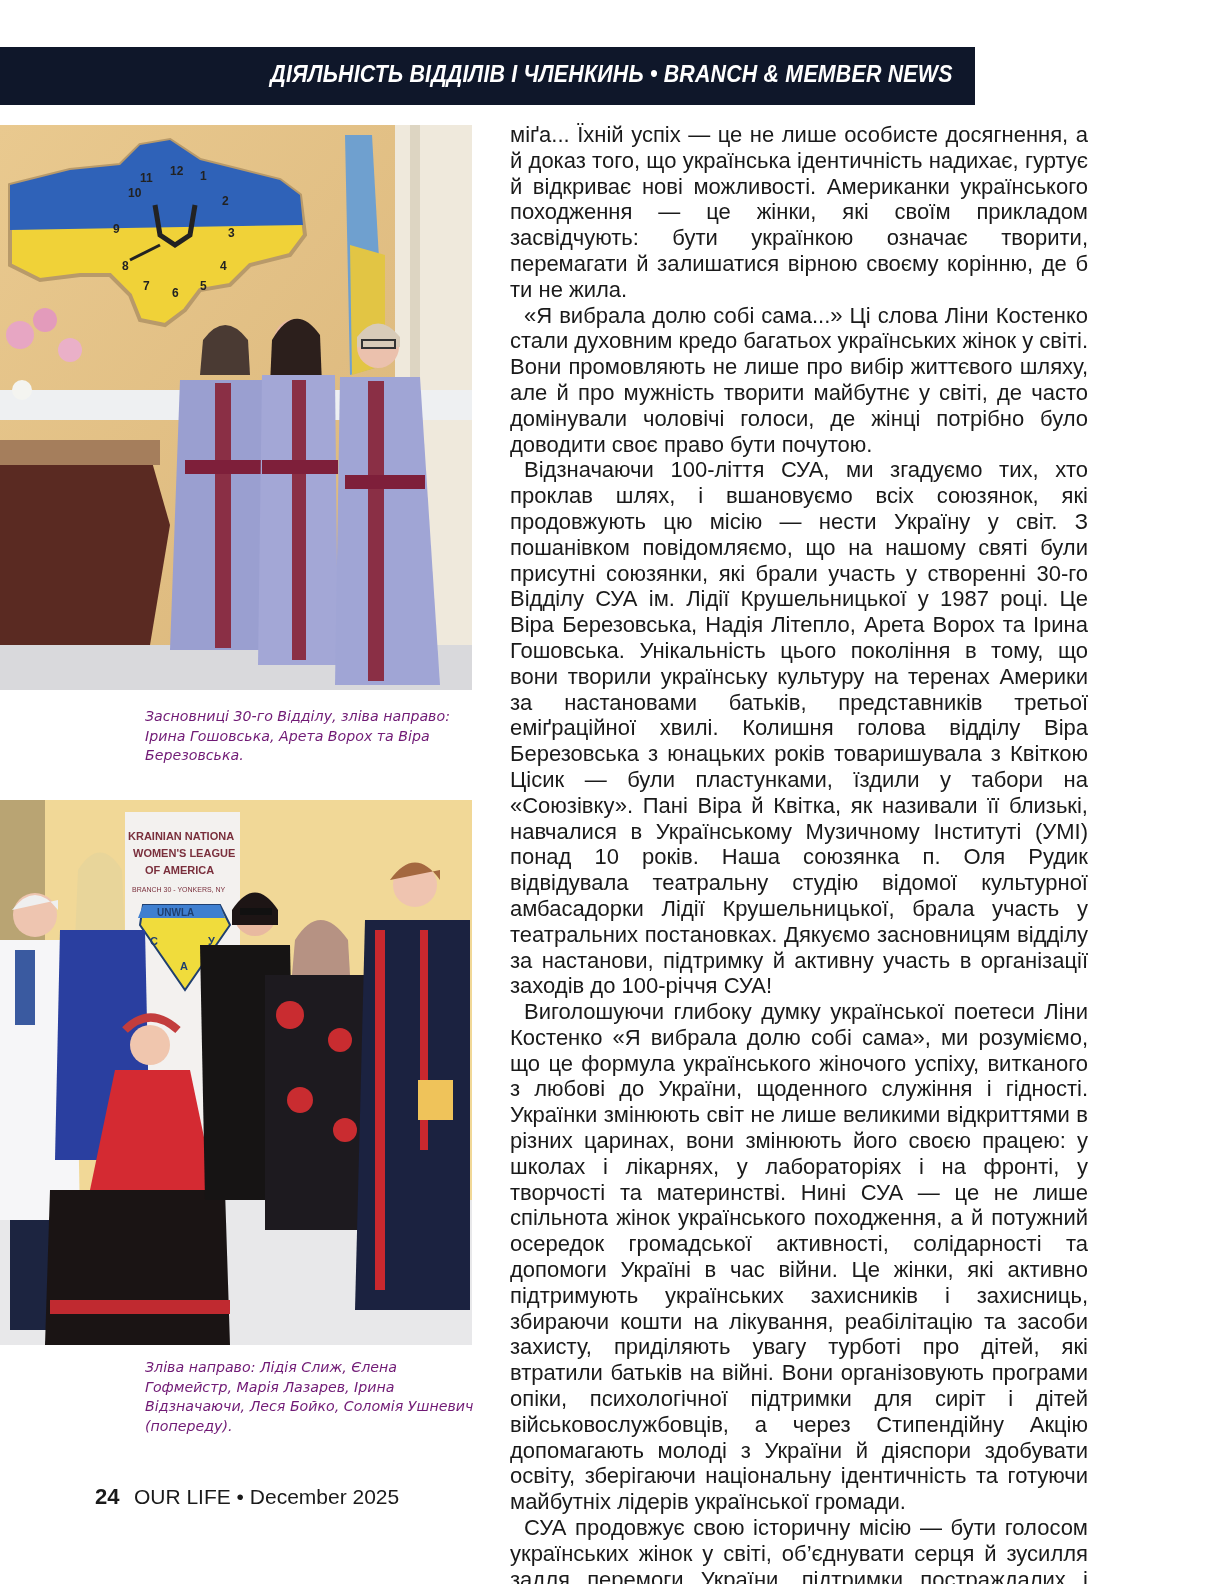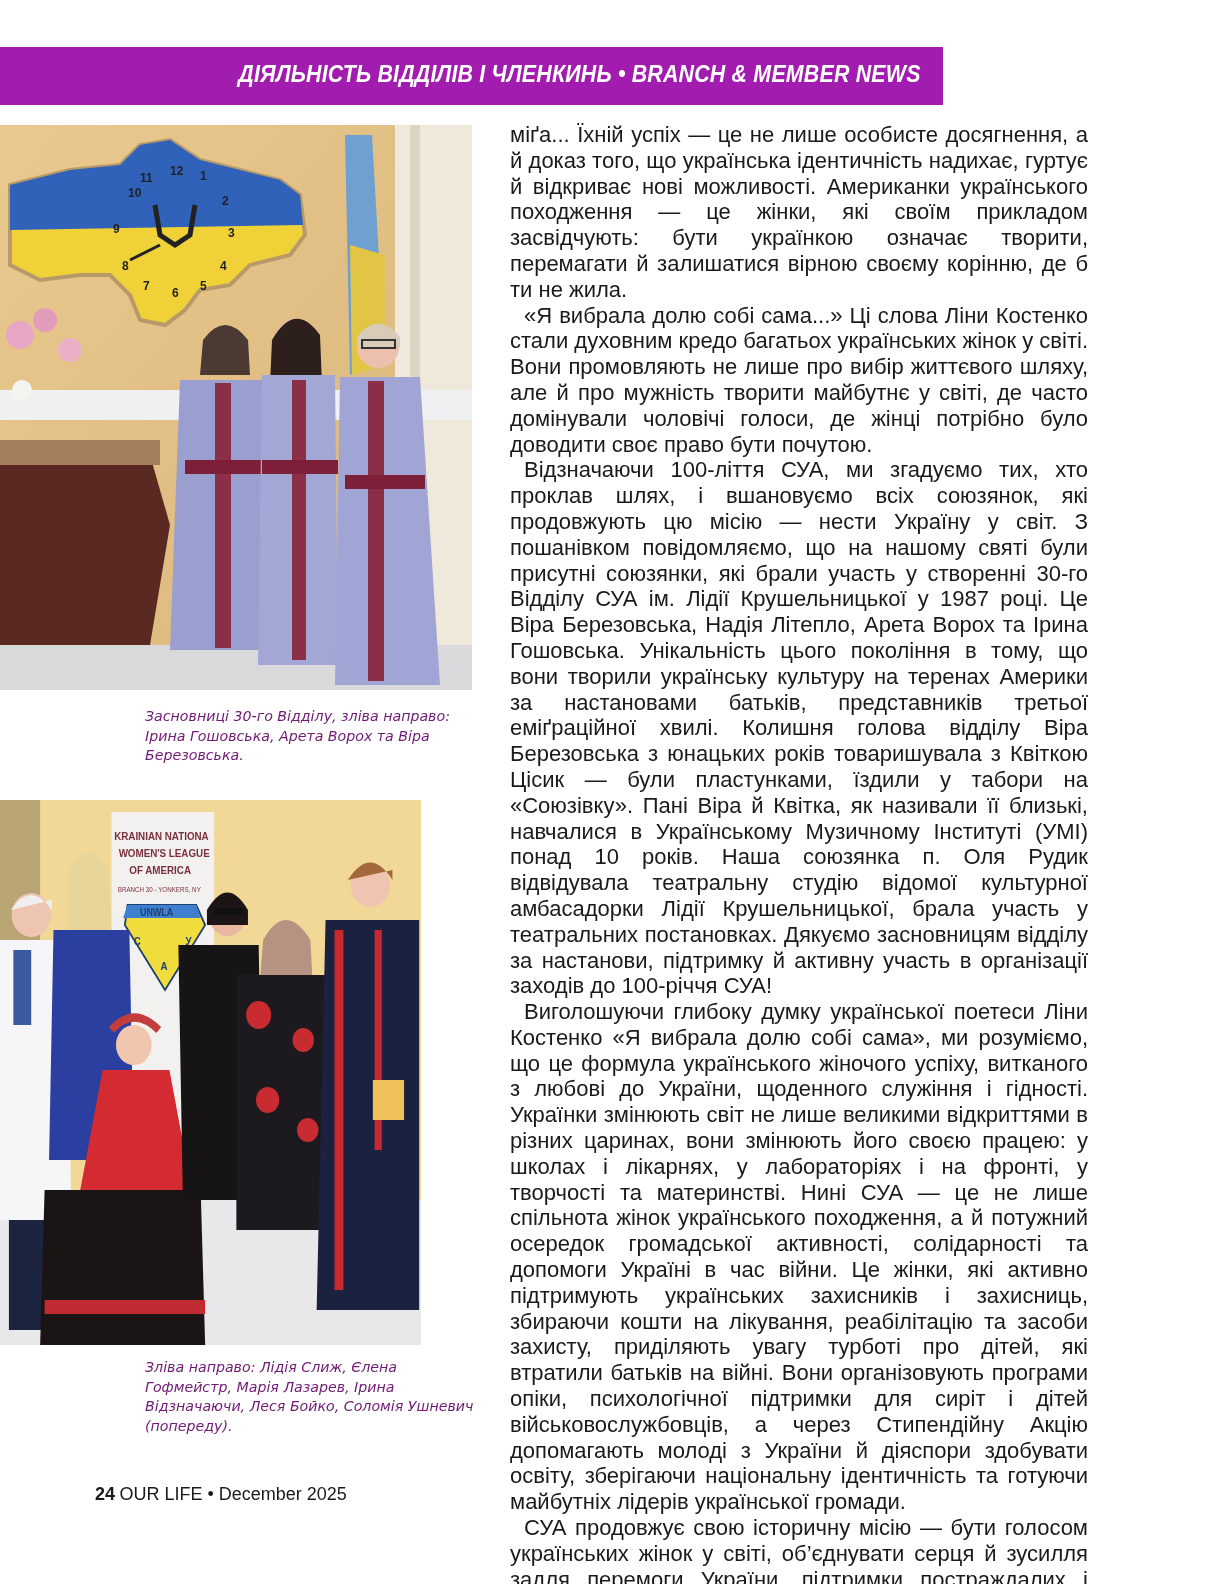--- a/index.html
+++ b/index.html
@@ -1,45 +1,45 @@
 <!DOCTYPE html>
 <html><head>
 <meta charset="utf-8">
 <style>
   html, body { margin: 0; padding: 0; background: #ffffff; }
   body { width: 1224px; height: 1584px; position: relative; overflow: hidden;
          font-family: "Liberation Sans", "DejaVu Sans", sans-serif; color: #1a1a1a; }
 
   .banner { position: absolute; left: 0; top: 47px; width: 943px; height: 58px;
-            background: #a21caf; }
+            background: #0f172a; padding-left: 32px; }
   .banner-text { position: absolute; right: 22px; top: 14px; color: #ffffff;
                  font-family: "Liberation Sans", sans-serif; font-weight: bold; font-style: italic;
                  font-size: 23px; letter-spacing: 0.2px; white-space: nowrap;
                  transform: scaleX(0.93); transform-origin: right center; }
 
   .photo { position: absolute; overflow: hidden; }
   .photo svg { display: block; width: 100%; height: 100%; }
   .photo-1 { left: 0; top: 125px; width: 472px; height: 565px; }
-  .photo-2 { left: 0; top: 800px; width: 421px; height: 545px; }
+  .photo-2 { left: 0; top: 800px; width: 472px; height: 545px; }
 
   .caption { position: absolute; left: 145px; width: 330px; font-style: italic;
              font-family: "DejaVu Sans", sans-serif; font-size: 14.2px; line-height: 19.5px; color: #701a75; }
   .caption-1 { top: 707px; }
   .caption-2 { top: 1358px; }
 
   .article { position: absolute; left: 510px; top: 122px; width: 578px;
              font-family: "Liberation Sans", sans-serif; font-size: 22px; line-height: 25.8px;
              text-align: justify; hyphens: manual; color: #1a1a1a; }
   .article p { margin: 0; }
   .article p.indent { text-indent: 14px; }
 
   .footer { position: absolute; left: 95px; top: 1484px; font-family: "Liberation Sans", sans-serif;
             white-space: nowrap; color: #1a1a1a; }
-  .footer .page-num { font-weight: bold; font-size: 18px; }
-  .footer .footer-text { font-size: 18px; }
+  .footer .page-num { font-weight: bold; font-size: 22px; margin-right: 10px; }
+  .footer .footer-text { font-size: 21px; }
 </style>
 </head>
 <body>
 
 <div class="banner">
   <div class="banner-text">ДІЯЛЬНІСТЬ ВІДДІЛІВ І ЧЛЕНКИНЬ • BRANCH &amp; MEMBER NEWS</div>
 </div>
 
 <div class="photo photo-1">
   <svg viewBox="0 0 472 565" preserveAspectRatio="none">

